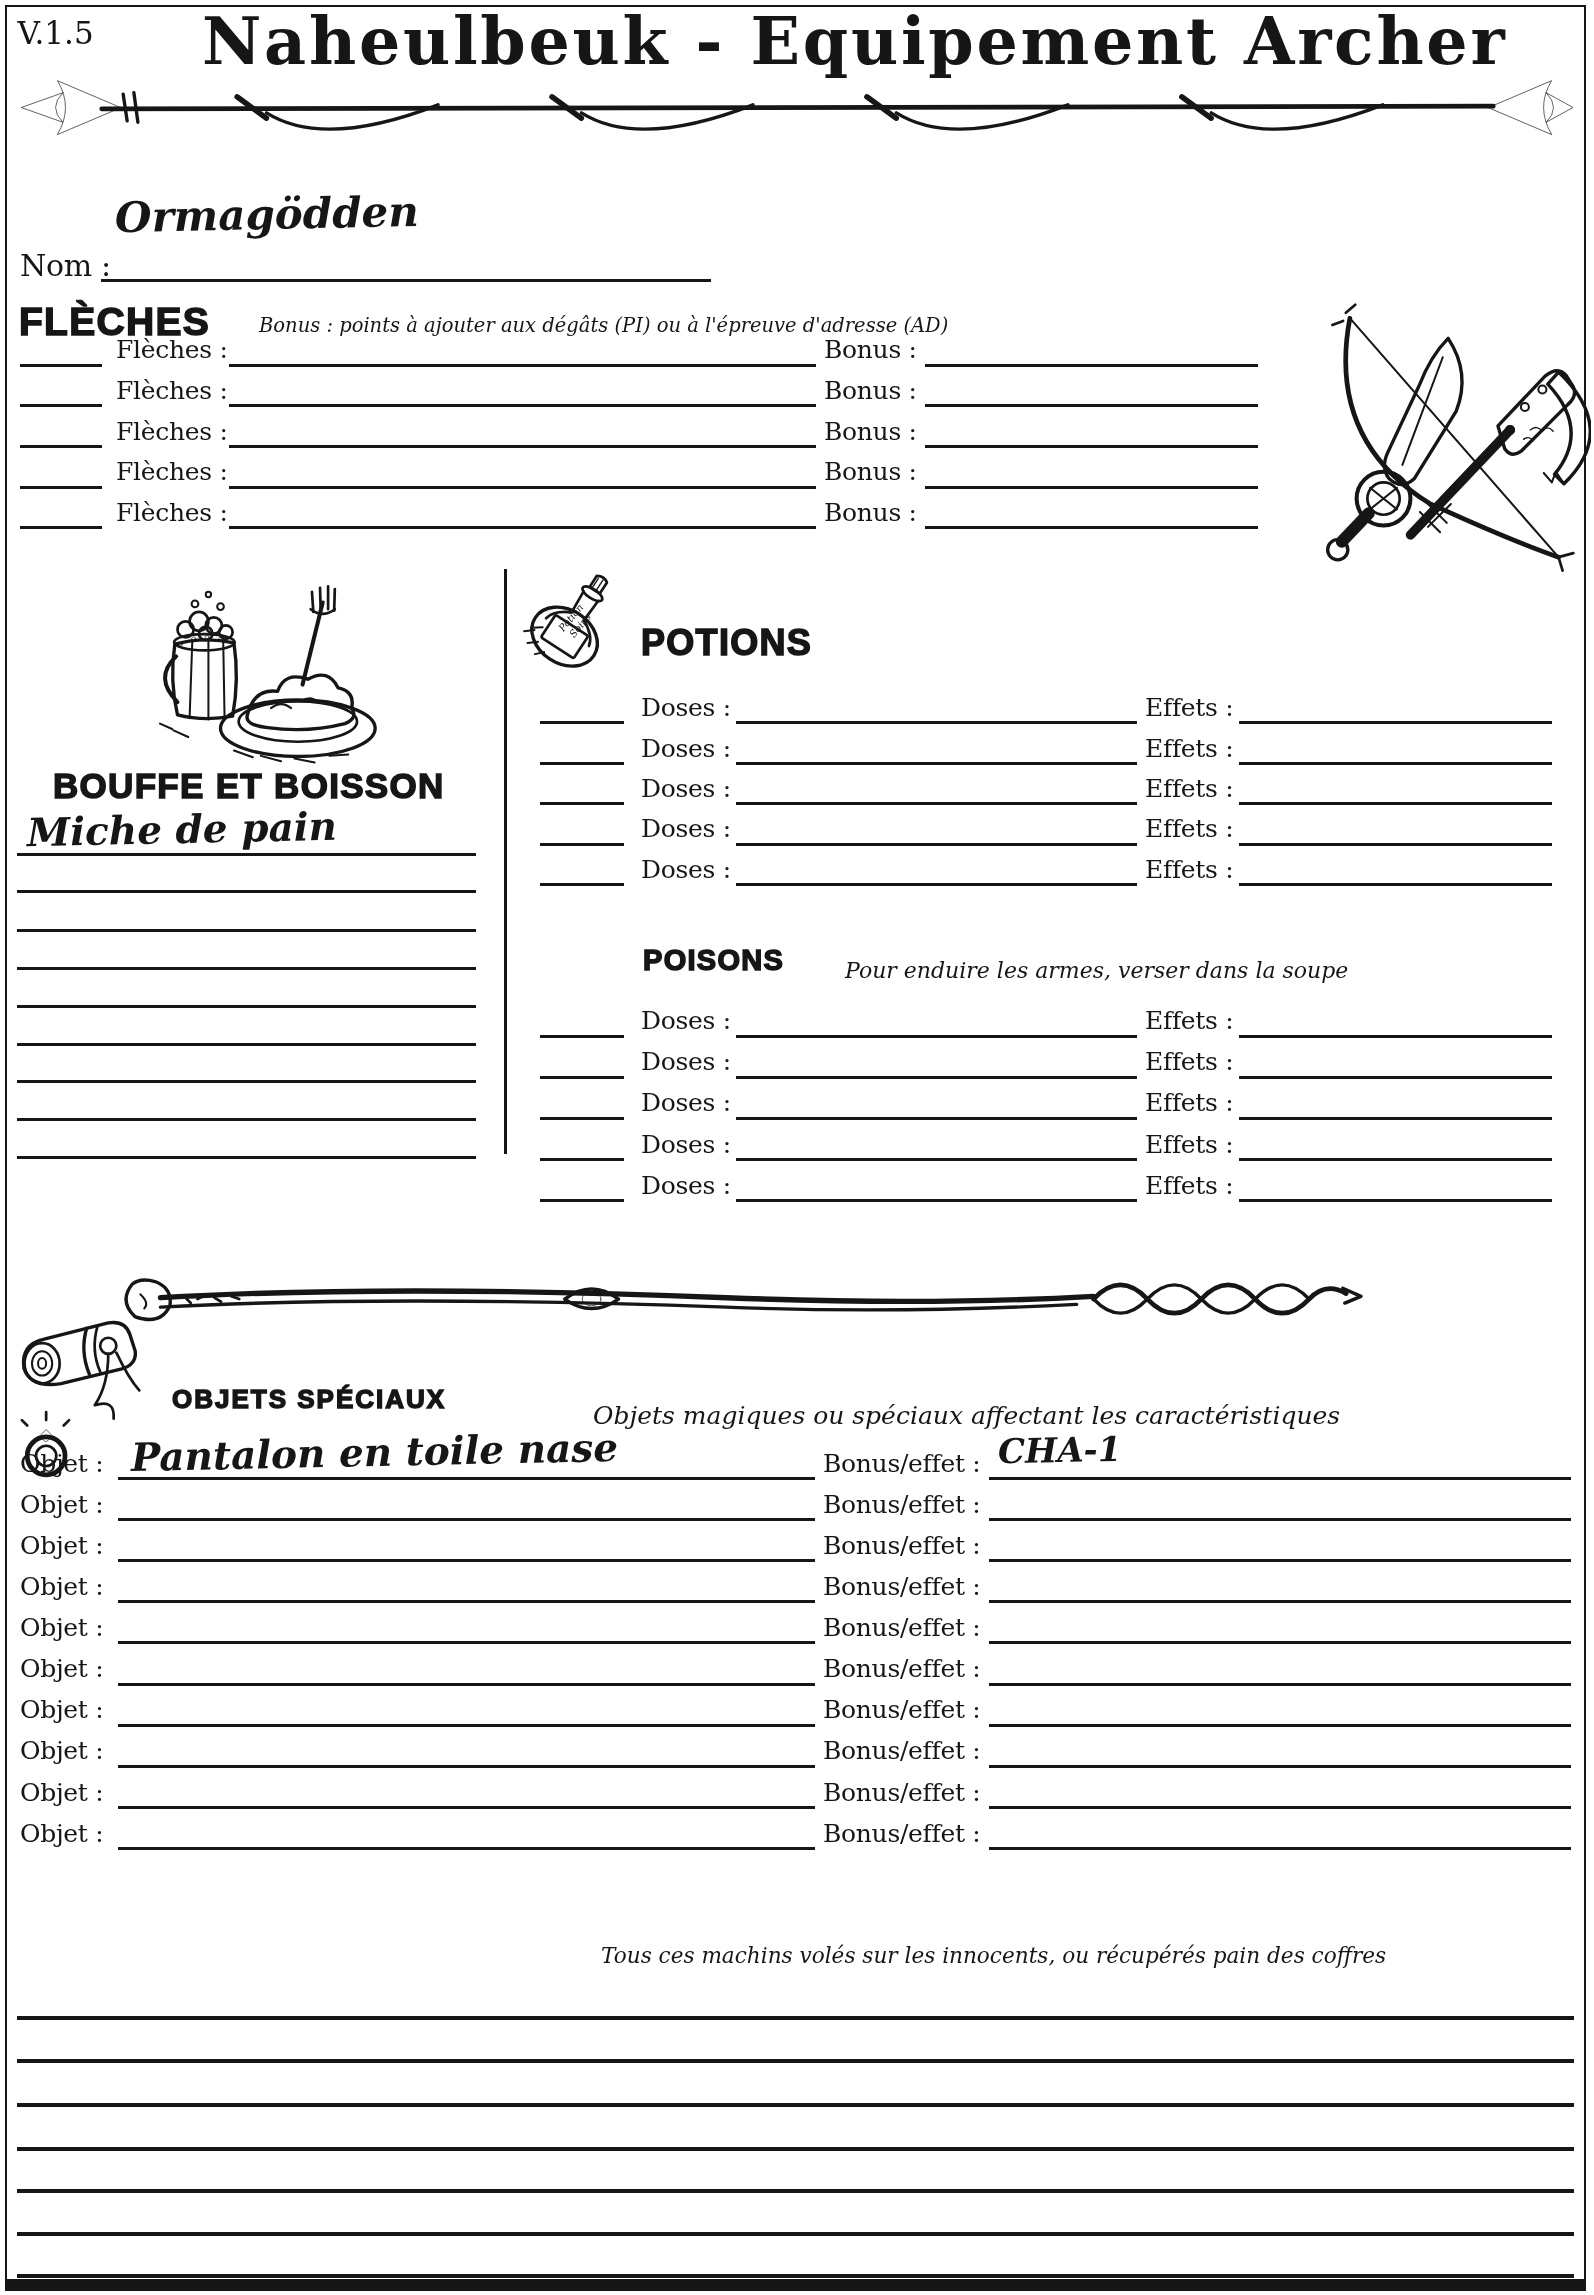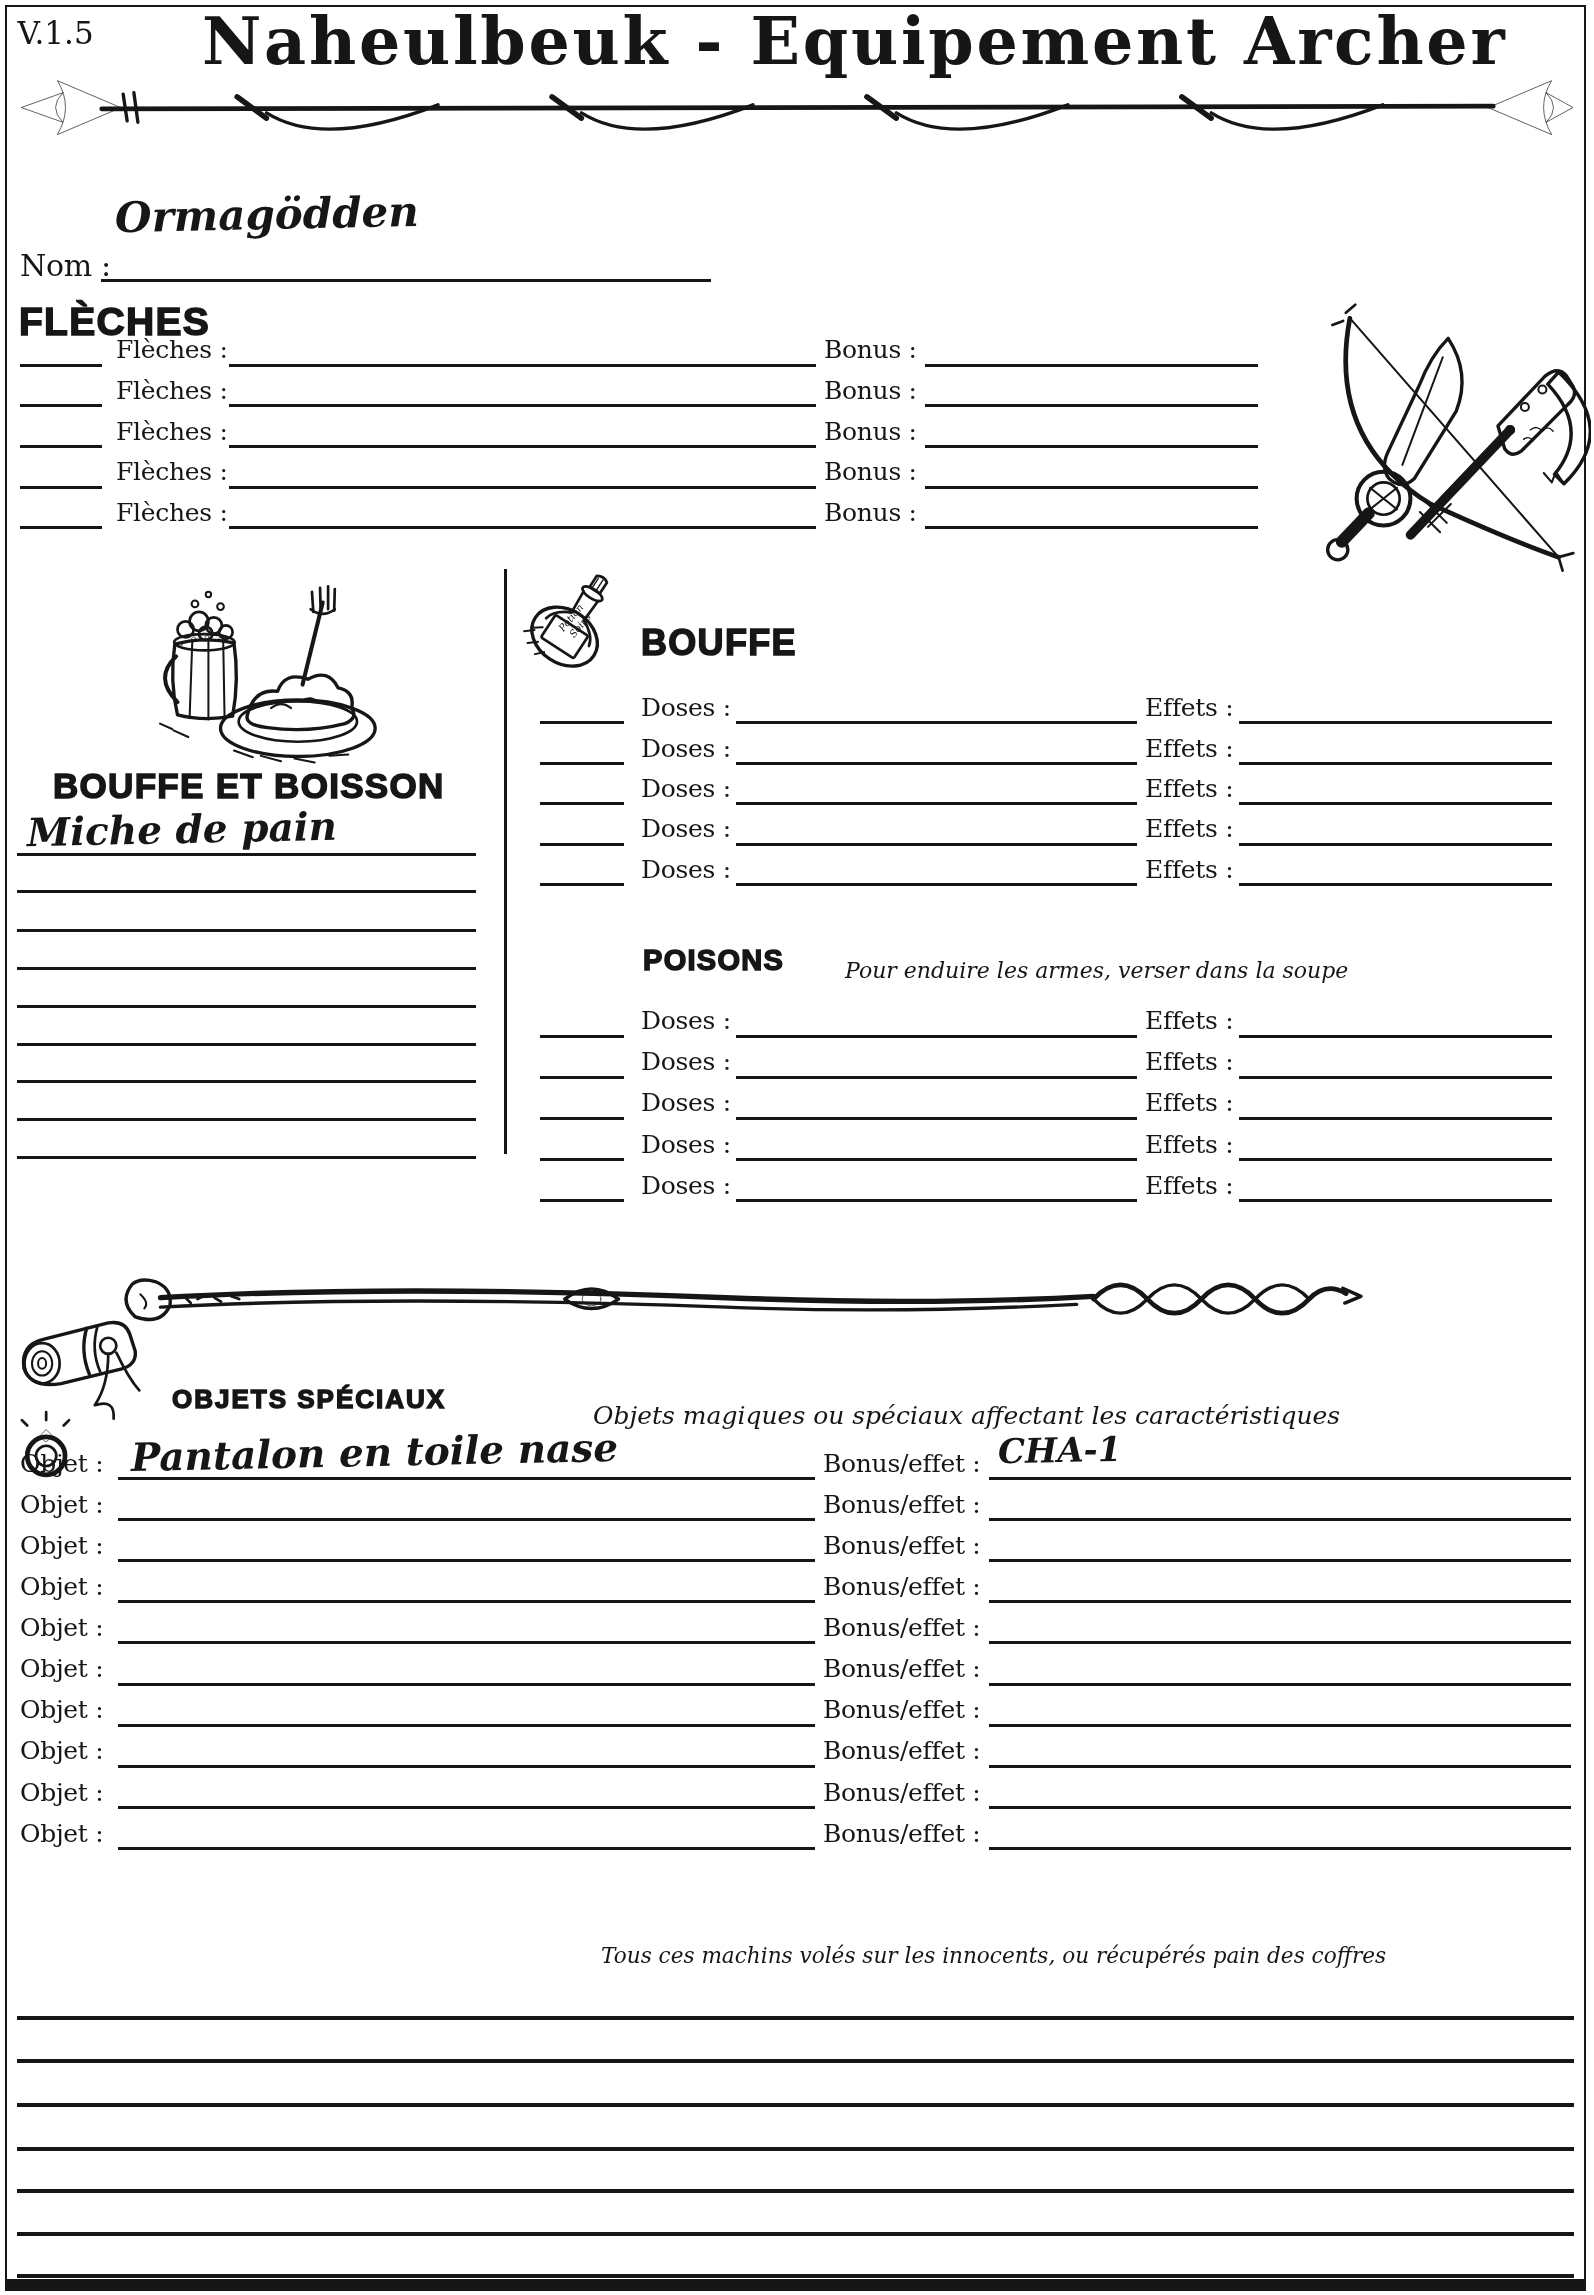--- a/index.html
+++ b/index.html
@@ -48,20 +48,21 @@
     <path d="M1314 58 Q1400 112 1570 46" stroke-width="5"></path>
     <path d="M1740 34 L1784 66" stroke-width="8"></path>
     <path d="M1784 58 Q1870 112 2040 46" stroke-width="5"></path>
   </svg>
 
   <div class="lbl" style="left:20px;top:251px;font-size:30px;">Nom :</div>
   <div class="ln" style="left:101px;top:279px;width:610px;"></div>
   <div class="hand" style="left:115px;top:194px;font-size:42px;">Ormagödden</div>
 
   <div class="head" style="left:19px;top:302px;font-size:39px;text-align:right;">FLÈCHES</div>
+  <div class="sub" style="left:259px;top:315px;font-size:19.5px;">Bonus : points à ajouter aux dégâts (PI) ou à l'épreuve d'adresse (AD)</div>
 
   <div class="ln" style="left:20px;top:364px;width:82px;"></div>
   <div class="lbl" style="left:116px;top:335px;">Flèches :</div>
   <div class="ln" style="left:229px;top:364px;width:587px;"></div>
   <div class="lbl" style="left:824px;top:335px;">Bonus :</div>
   <div class="ln" style="left:925px;top:364px;width:333px;"></div>
 
   <div class="ln" style="left:20px;top:404px;width:82px;"></div>
   <div class="lbl" style="left:116px;top:376px;">Flèches :</div>
   <div class="ln" style="left:229px;top:404px;width:587px;"></div>
@@ -159,21 +160,21 @@
       <path d="M84 76 Q60 88 57 104 M106 76 Q130 88 133 104" stroke-width="4"></path>
       <ellipse cx="95" cy="36" rx="17" ry="7" fill="#fff" stroke-width="4"></ellipse>
       <path d="M86 10 Q95 4 104 10 L104 30 L86 30 Z" fill="#fff" stroke-width="4"></path>
       <path d="M90 12 l0 16 M97 10 l0 18" stroke-width="2"></path>
       <path d="M52 128 l-12 10 M66 140 l-12 10 M82 148 l-10 10 M60 118 l-14 10" stroke-width="3"></path>
       <rect x="66" y="92" width="58" height="40" rx="3" fill="#fff" stroke-width="4"></rect>
     </g>
   </svg>
   <div class="bottlelabel" style="left:547px;top:610px;width:57px;">Potion Soins</div>
 
-  <div class="head" style="left:641px;top:625px;font-size:36px;">BOUFFE</div>
+  <div class="head" style="left:641px;top:625px;font-size:36px;">POTIONS</div>
 
   <div class="ln" style="left:540px;top:721px;width:84px;"></div>
   <div class="lbl" style="left:641px;top:693px;">Doses :</div>
   <div class="ln" style="left:736px;top:721px;width:401px;"></div>
   <div class="lbl" style="left:1145px;top:693px;">Effets :</div>
   <div class="ln" style="left:1239px;top:721px;width:313px;"></div>
 
   <div class="ln" style="left:540px;top:762px;width:84px;"></div>
   <div class="lbl" style="left:641px;top:734px;">Doses :</div>
   <div class="ln" style="left:736px;top:762px;width:401px;"></div>

